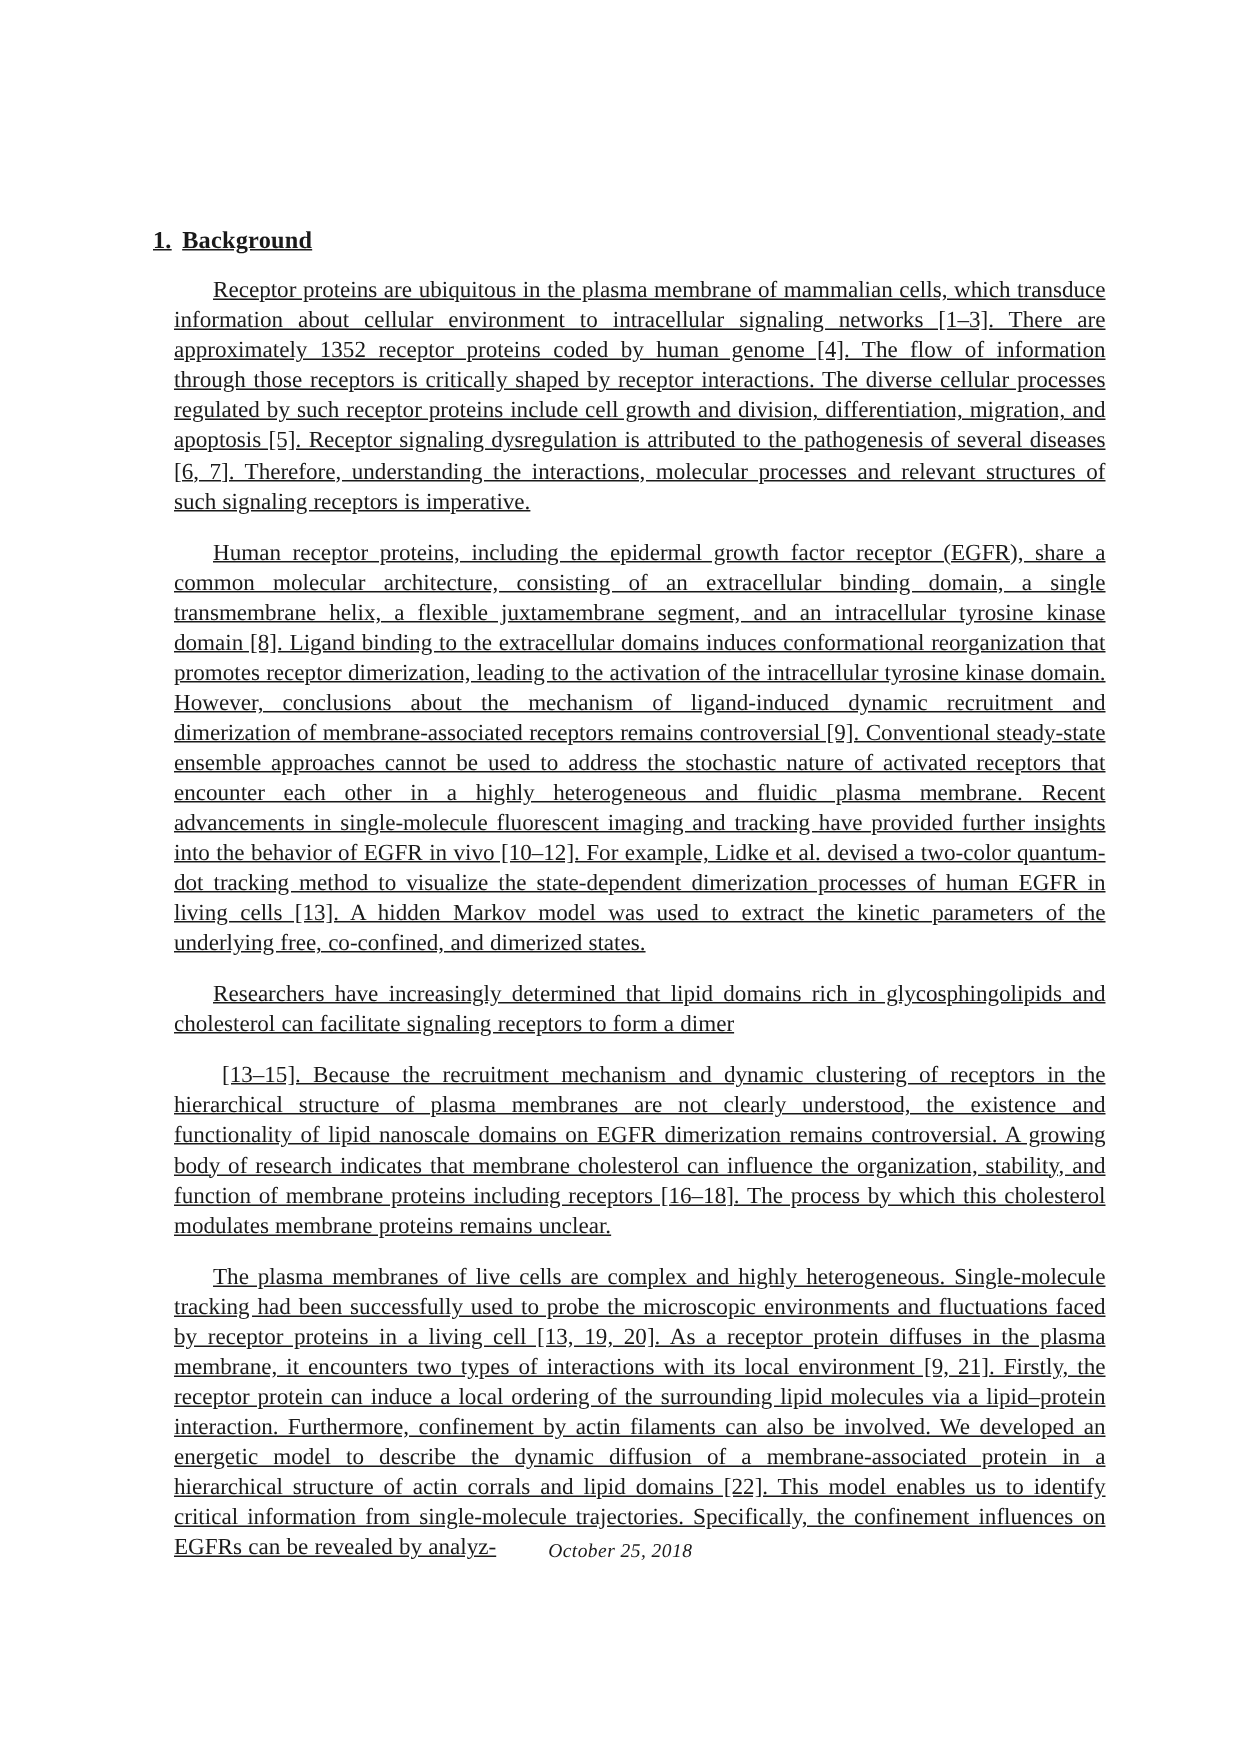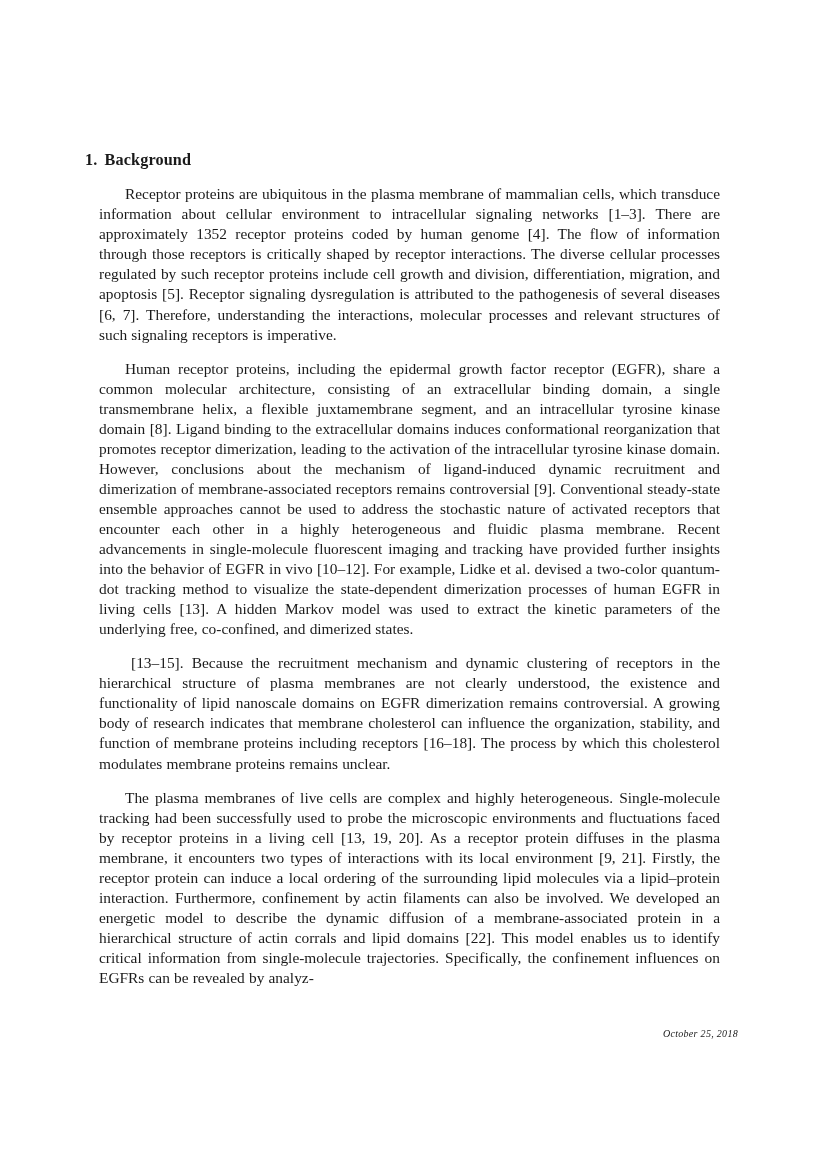--- a/index.html
+++ b/index.html
@@ -17,23 +17,24 @@
     position: relative;
     width: 827px;
     height: 1170px;
     margin: 0 auto;
     background: #ffffff;
     overflow: hidden;
     box-sizing: border-box;
   }
   .content {
     position: absolute;
-    left: 85px;
+    left: 102px;
     top: 150px;
     width: 649px;
+    text-decoration: underline;
   }
   h2.section-heading {
     font-family: "Liberation Serif", "DejaVu Serif", serif;
     font-size: 16.2px;
     font-weight: bold;
     margin: 0 0 11px 0;
     padding: 0;
     letter-spacing: 0.15px;
     line-height: 1.25;
   }
@@ -52,40 +53,41 @@
     word-spacing: 0.02em;
   }
   p.body-par.wide-indent {
     text-indent: 32px;
   }
   .footer-date {
     position: absolute;
     left: 89px;
     top: 1026px;
     width: 649px;
-    text-align: right;
+    text-align: center;
     font-style: italic;
-    font-size: 10px;
+    font-size: 13px;
     line-height: 16px;
     letter-spacing: 0.3px;
   }
 </style>
 </head>
 <body>
 
 <div class="page">
 
   <div class="content">
 
     <h2 class="section-heading"><span class="sec-num">1.</span><span>Background</span></h2>
 
     <p class="body-par">Receptor proteins are ubiquitous in the plasma membrane of mammalian cells, which transduce information about cellular environment to intracellular signaling networks [1–3]. There are approximately 1352 receptor proteins coded by human genome [4]. The flow of information through those receptors is critically shaped by receptor interactions. The diverse cellular processes regulated by such receptor proteins include cell growth and division, differentiation, migration, and apoptosis [5]. Receptor signaling dysregulation is attributed to the pathogenesis of several diseases [6, 7]. Therefore, understanding the interactions, molecular processes and relevant structures of such signaling receptors is imperative.</p>
 
     <p class="body-par">Human receptor proteins, including the epidermal growth factor receptor (EGFR), share a common molecular architecture, consisting of an extracellular binding domain, a single transmembrane helix, a flexible juxtamembrane segment, and an intracellular tyrosine kinase domain [8]. Ligand binding to the extracellular domains induces conformational reorganization that promotes receptor dimerization, leading to the activation of the intracellular tyrosine kinase domain. However, conclusions about the mechanism of ligand-induced dynamic recruitment and dimerization of membrane-associated receptors remains controversial [9]. Conventional steady-state ensemble approaches cannot be used to address the stochastic nature of activated receptors that encounter each other in a highly heterogeneous and fluidic plasma membrane. Recent advancements in single-molecule fluorescent imaging and tracking have provided further insights into the behavior of EGFR in vivo [10–12]. For example, Lidke et al. devised a two-color quantum-dot tracking method to visualize the state-dependent dimerization processes of human EGFR in living cells [13]. A hidden Markov model was used to extract the kinetic parameters of the underlying free, co-confined, and dimerized states.</p>
 
+    <p class="body-par">Researchers have increasingly determined that lipid domains rich in glycosphingolipids and cholesterol can facilitate signaling receptors to form a dimer</p>
 
     <p class="body-par wide-indent">[13–15]. Because the recruitment mechanism and dynamic clustering of receptors in the hierarchical structure of plasma membranes are not clearly understood, the existence and functionality of lipid nanoscale domains on EGFR dimerization remains controversial. A growing body of research indicates that membrane cholesterol can influence the organization, stability, and function of membrane proteins including receptors [16–18]. The process by which this cholesterol modulates membrane proteins remains unclear.</p>
 
     <p class="body-par">The plasma membranes of live cells are complex and highly heterogeneous. Single-molecule tracking had been successfully used to probe the microscopic environments and fluctuations faced by receptor proteins in a living cell [13, 19, 20]. As a receptor protein diffuses in the plasma membrane, it encounters two types of interactions with its local environment [9, 21]. Firstly, the receptor protein can induce a local ordering of the surrounding lipid molecules via a lipid–protein interaction. Furthermore, confinement by actin filaments can also be involved. We developed an energetic model to describe the dynamic diffusion of a membrane-associated protein in a hierarchical structure of actin corrals and lipid domains [22]. This model enables us to identify critical information from single-molecule trajectories. Specifically, the confinement influences on EGFRs can be revealed by analyz-</p>
 
   </div>
 
   <div class="footer-date">October 25, 2018</div>
 
 </div>

